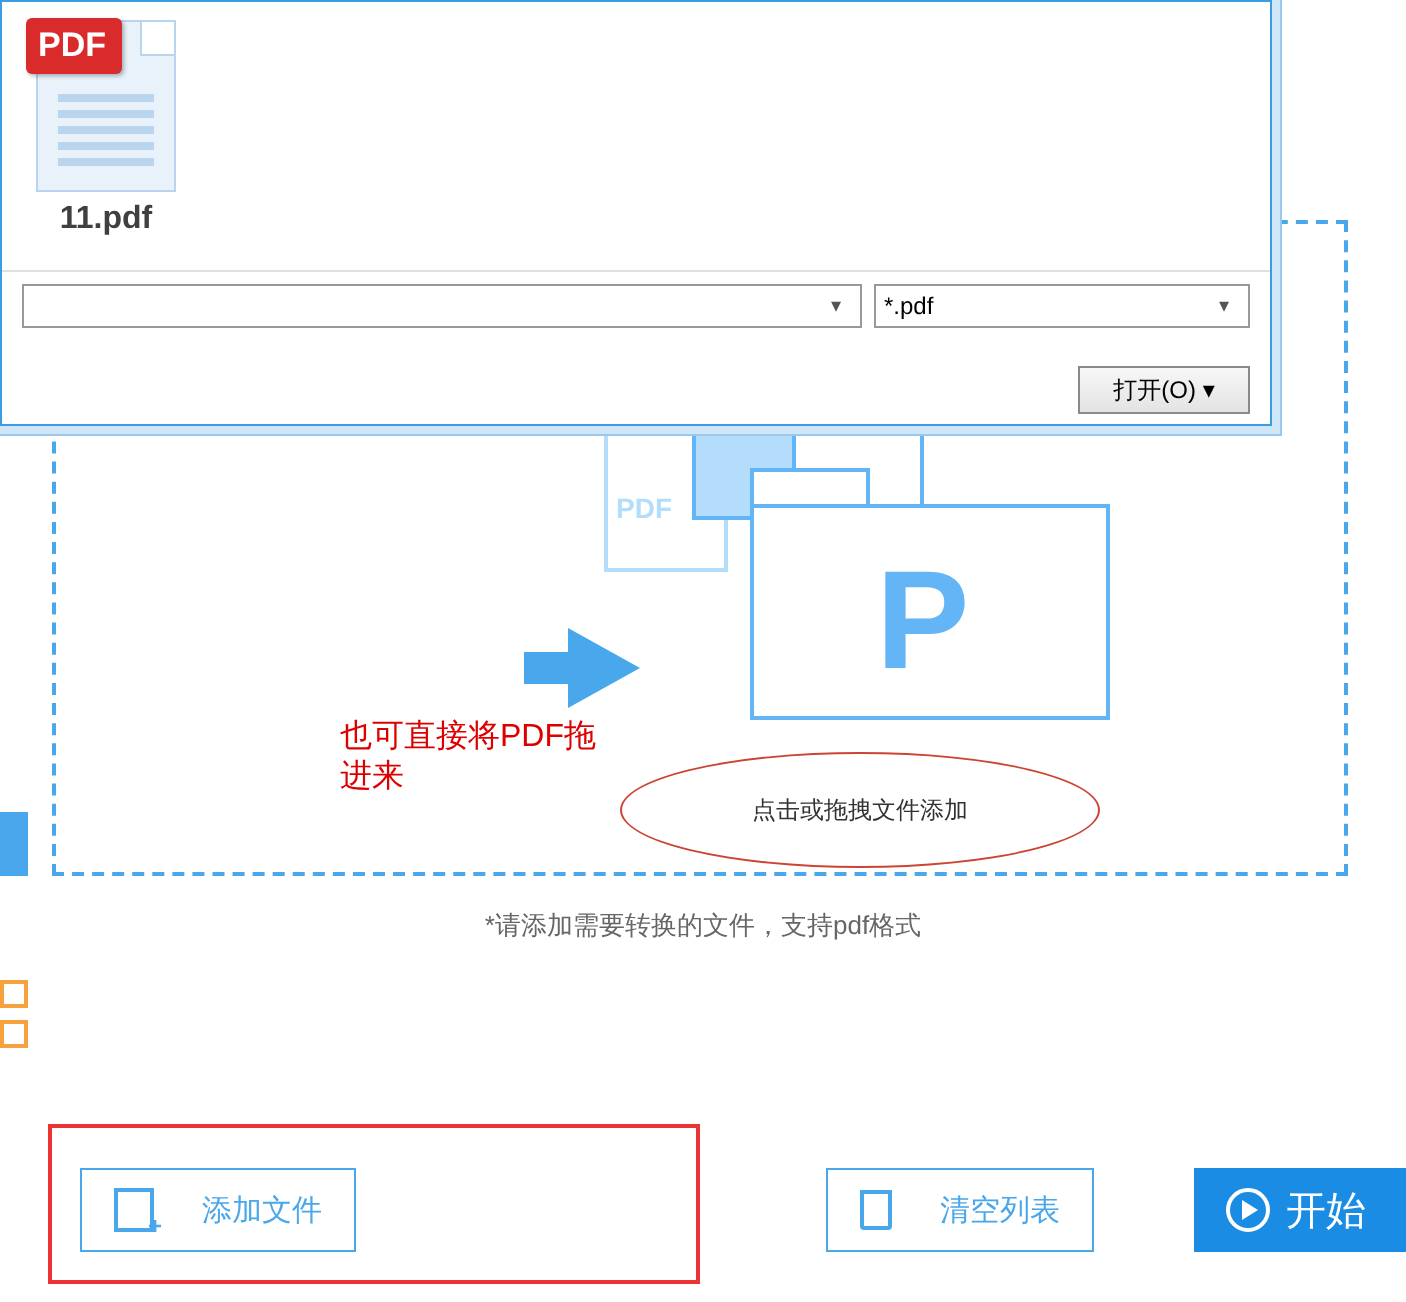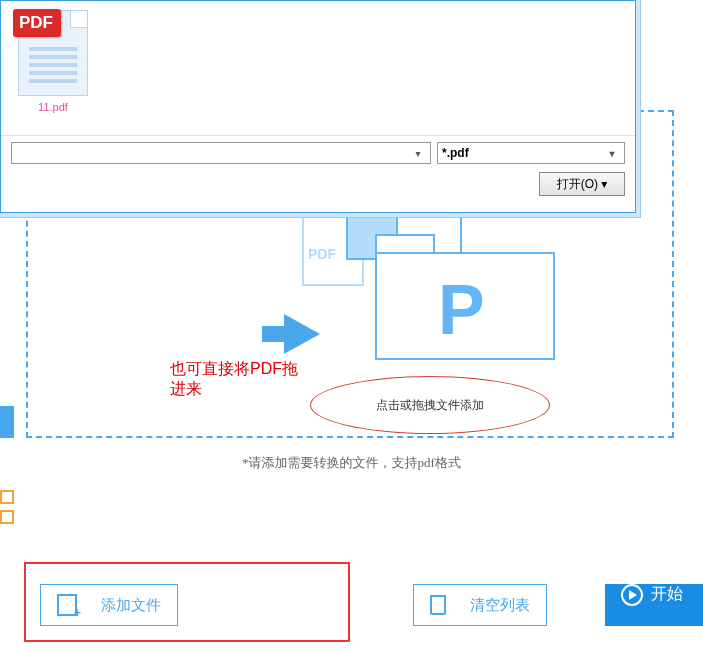--- a/index.html
+++ b/index.html
@@ -24,47 +24,47 @@
   .file-icon-wrap { width: 96px; height: 96px; display: flex; align-items: center; justify-content: center; position: relative; }
   .doc-icon {
     width: 70px; height: 86px; background: #e9f2fb; border: 1px solid #b8d4ef; position: relative;
   }
   .doc-icon::before { content:""; position:absolute; top:0; right:0; width:16px; height:16px; background:#fff; border-left:1px solid #b8d4ef; border-bottom:1px solid #b8d4ef; }
   .doc-lines { position:absolute; top:36px; left:10px; right:10px; }
   .doc-lines div { height:4px; background:#bcd5ee; margin-bottom:4px; }
   .pdf-badge {
     position:absolute; top:4px; left:8px; background:#d92b2b; color:#fff; font-weight:bold; font-size:17px; padding:4px 8px 4px 6px; border-radius:3px; box-shadow: 1px 1px 2px rgba(0,0,0,0.3);
   }
-  .file-name { font-size:11px; color:#ec4899; }
+  .file-name { font-size:16px; color:#404040;font-weight:bold; }
 
   .dialog-footer {
     height: 76px; padding: 6px 10px; display:flex; flex-direction:column; gap:6px;
   }
   .dialog-row { display:flex; gap:6px; align-items:center; }
   .filename-input {
     flex:1; height:22px; border:1px solid #999; background:#fff; padding:0 4px; font-size:12px;
     display:flex; align-items:center; justify-content:flex-end;
   }
   .combo-arrow { width:16px; text-align:center; color:#555; font-size:10px; }
   .filter-select {
     width:188px; height:22px; border:1px solid #999; background:#fff; padding:0 4px; font-size:12px;
-    display:flex; align-items:center; justify-content:space-between;font-weight:bold;
+    display:flex; align-items:center; justify-content:space-between;
   }
-  .dlg-buttons { display:flex; gap:6px; justify-content:flex-end; margin-top:2px;}
+  .dlg-buttons { display:flex; gap:6px; justify-content:flex-end; margin-top:13px;}
   .dlg-btn {
     width:86px; height:24px; border:1px solid #8a8a8a; background:linear-gradient(#f7f7f7,#e3e3e3);
     font-size:12px; cursor:pointer;
   }
 
   
   .dropzone {
     position:absolute; left:26px; top:110px; width:648px; height:328px;
     border:2px dashed #49a7ec;
   }
-  .hint-text { color:#666; font-size:13px; text-align:center; width:100%; position:absolute; top:454px; left:0;font-family:Liberation Serif, serif;}
+  .hint-text { color:#666; font-size:13px; text-align:center; width:100%; position:absolute; top:454px; left:0;}
 
   .drag-annot { position:absolute; color:#d00; font-size:16px; line-height:20px; left:170px; top:346px;margin-top:13px; }
 
   .drop-ellipse {
     position:absolute; left:310px; top:376px; width:240px; height:58px;
     border:1px solid #c43; border-radius:50%;
     display:flex; align-items:center; justify-content:center;
     color:#333; font-size:12px;
   }
 
@@ -94,21 +94,21 @@
     height:42px; padding:0 16px; border:1px solid #49a7ec; background:#fff; color:#49a7ec;
     font-size:15px; display:flex; align-items:center; gap:24px; cursor:pointer;
   }
   .tool-btn .ticon { width:20px; height:22px; border:2px solid #49a7ec; position:relative; }
   .ticon.plus::after { content:"+"; position:absolute; bottom:-6px; right:-6px; font-size:12px; color:#49a7ec; font-weight:bold;}
   .ticon.folder { width:22px; height:18px; border:2px solid #49a7ec; }
   .ticon.trash { width:16px; height:20px; border:2px solid #49a7ec; border-radius:0 0 2px 2px;}
   .tool-clear { position:absolute; left:368px; top:584px;padding-left:45px; }
   .start-btn {
     position:absolute; right:0; top:584px; height:42px; padding:0 20px 0 16px;
-    background:#1a8ce4; color:#fff; font-size:16px; display:flex; gap:8px; border:none; cursor:pointer;
+    background:#1a8ce4; color:#fff; font-size:20px; display:flex; align-items:center; gap:8px; border:none; cursor:pointer;
   }
   .play-circ { width:22px; height:22px; border:2px solid #fff; border-radius:50%; display:flex; align-items:center; justify-content:center;}
   .play-circ::before { content:""; width:0; height:0; border-top:5px solid transparent; border-bottom:5px solid transparent; border-left:8px solid #fff; margin-left:2px;}
 </style>
 </head>
 <body>
 
 <div class="dropzone"></div>
 
 <div class="pdf-stack"></div>

